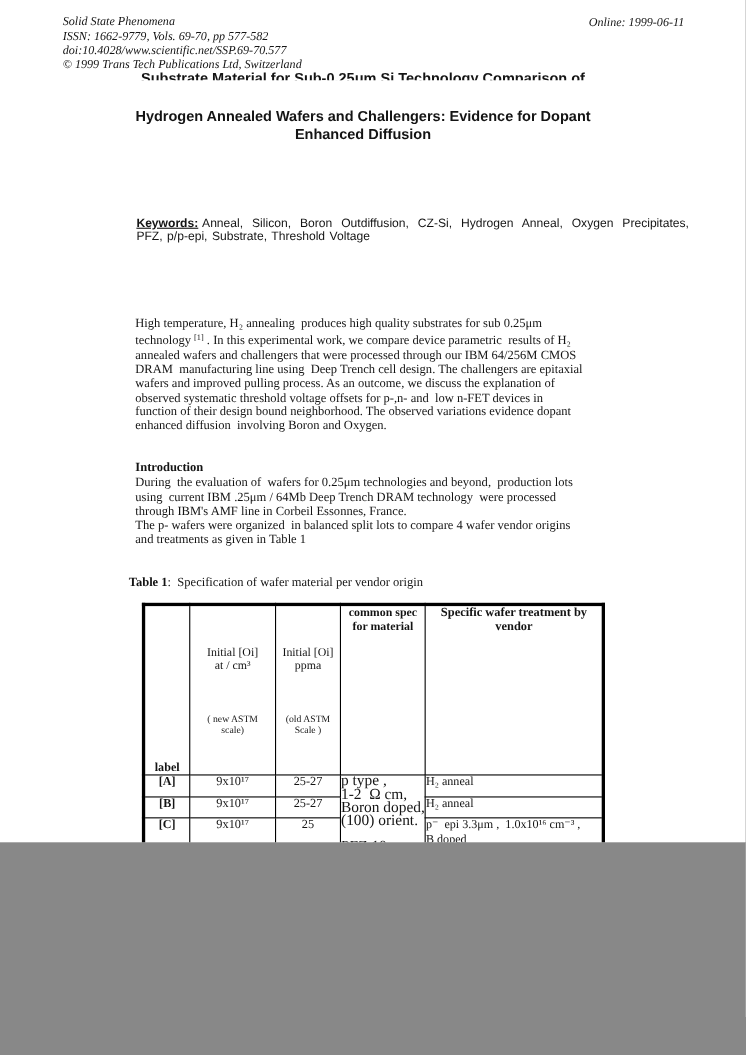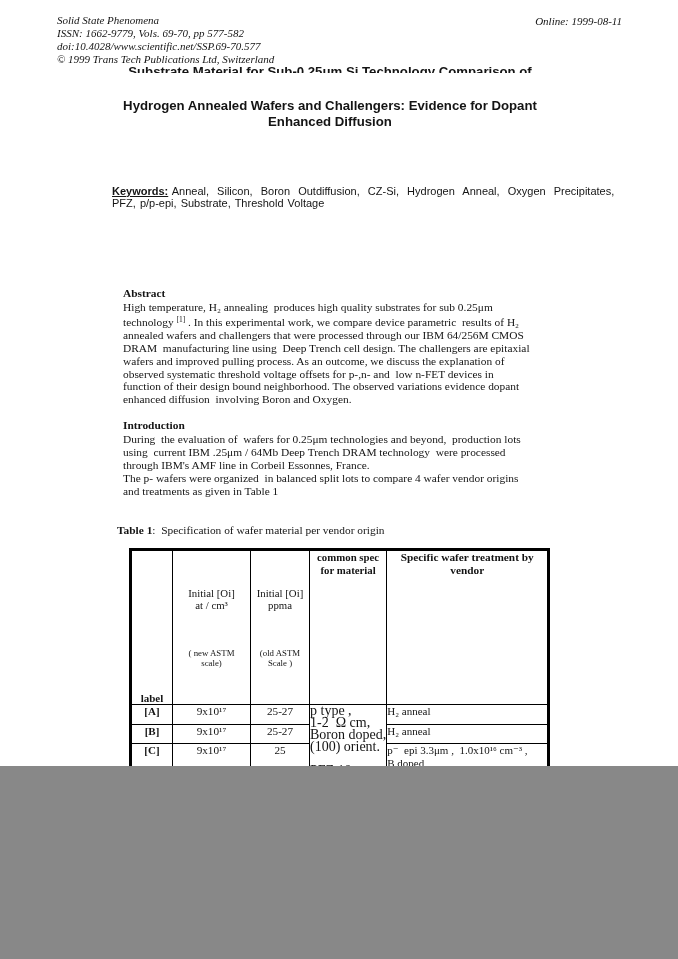--- a/index.html
+++ b/index.html
@@ -33,21 +33,21 @@
   }
   .title-l2{position:absolute; left:60px; top:74px; width:540px; text-align:center;
     font-weight:bold; font-size:13.2px; line-height:16px;}
   .title-l3{position:absolute; left:60px; top:90px; width:540px; text-align:center;
     font-weight:bold; font-size:13.2px; line-height:16px;}
   .authors{position:absolute; left:60px; top:114px; width:540px; text-align:center;
     font-size:13.5px; line-height:15px;}
   .affiliation{position:absolute; left:60px; top:133px; width:540px; text-align:center;
     font-size:10.4px; line-height:11.6px; white-space:pre-line;}
   
-  .keywords{position:absolute; left:108px; top:181px; width:540px; margin:4px;
+  .keywords{position:absolute; left:108px; top:181px; width:540px; margin:16px;
     font-size:11px; line-height:12.4px; white-space:pre; word-spacing:1px;}
   .keywords .kw-label{font-weight:bold; text-decoration:underline;}
   
   .section{position:absolute; left:123px; width:460px;}
   .section h3{margin:0; font-size:11.4px; line-height:13px; font-weight:bold;}
   .section p{margin:1px 0 0 0; font-size:11.4px; white-space:pre;}
   .abstract-sec{top:287px;} .abstract-sec p{line-height:12.9px;}
   .intro-sec{top:419px;} .intro-sec p{line-height:13px;}
   sup.ref{font-size:7.5px; vertical-align:4px; letter-spacing:0;}
   
@@ -79,34 +79,33 @@
 </style>
 </head>
 <body>
 
 <div class="page">
 
   <div class="journal-meta"><span>Solid State Phenomena</span>
 <span>ISSN: 1662-9779, Vols. 69-70, pp 577-582</span>
 <span>doi:10.4028/www.scientific.net/SSP.69-70.577</span>
 <span>© 1999 Trans Tech Publications Ltd, Switzerland</span></div>
-  <div class="online-date">Online: 1999-08-11</div>
+  <div class="online-date">Online: 1999-06-11</div>
 
   <div class="title-clip">
     <span>Substrate Material for Sub-0.25μm Si Technology Comparison of</span>
   </div>
   <div class="title-l2 sans">Hydrogen Annealed Wafers and Challengers: Evidence for Dopant</div>
   <div class="title-l3 sans">Enhanced Diffusion</div>
 
 
   <p class="keywords sans"><span class="kw-label">Keywords:</span><span> Anneal,  Silicon,  Boron  Outdiffusion,  CZ-Si,  Hydrogen  Anneal,  Oxygen  Precipitates,
 PFZ, p/p-epi, Substrate, Threshold Voltage</span></p>
 
   <div class="section abstract-sec">
-    <h3>Abstract</h3>
     <p><span>High temperature, H₂ annealing  produces high quality substrates for sub 0.25μm
 technology </span><sup class="ref">[1]</sup><span> . In this experimental work, we compare device parametric  results of H₂
 annealed wafers and challengers that were processed through our IBM 64/256M CMOS
 DRAM  manufacturing line using  Deep Trench cell design. The challengers are epitaxial
 wafers and improved pulling process. As an outcome, we discuss the explanation of
 observed systematic threshold voltage offsets for p-,n- and  low n-FET devices in
 function of their design bound neighborhood. The observed variations evidence dopant
 enhanced diffusion  involving Boron and Oxygen.</span></p>
   </div>
 

